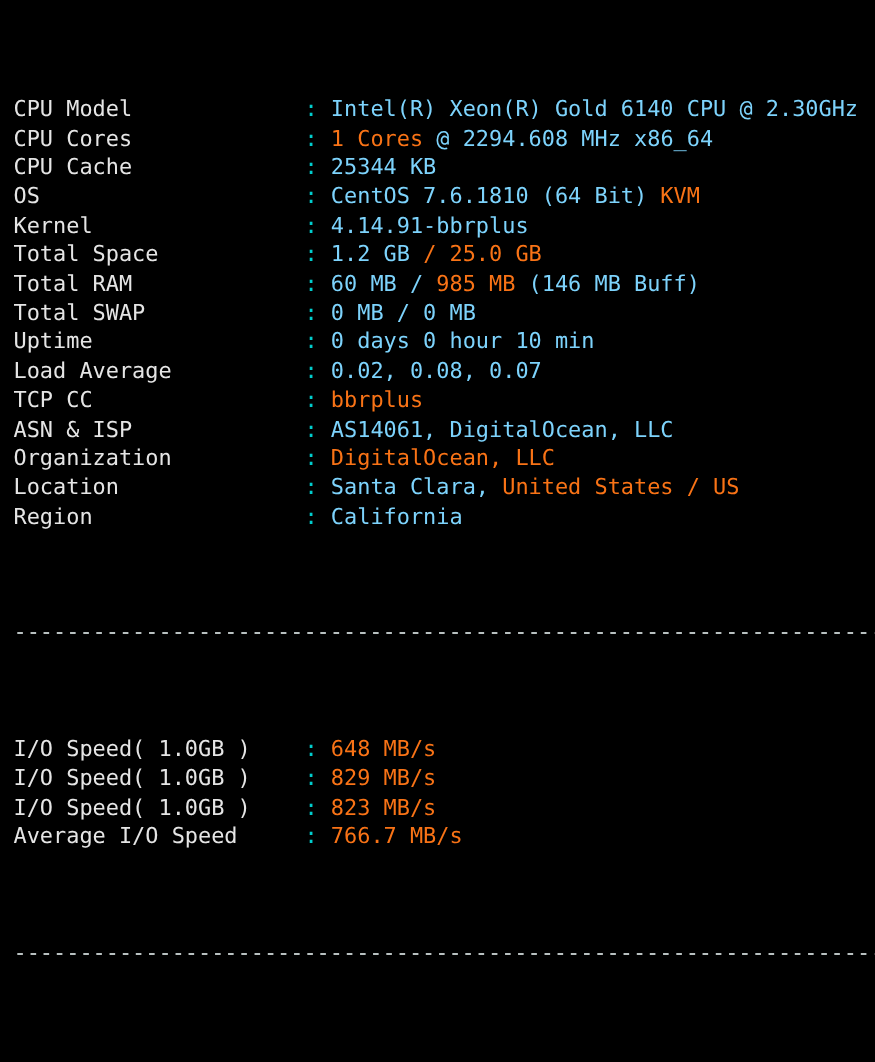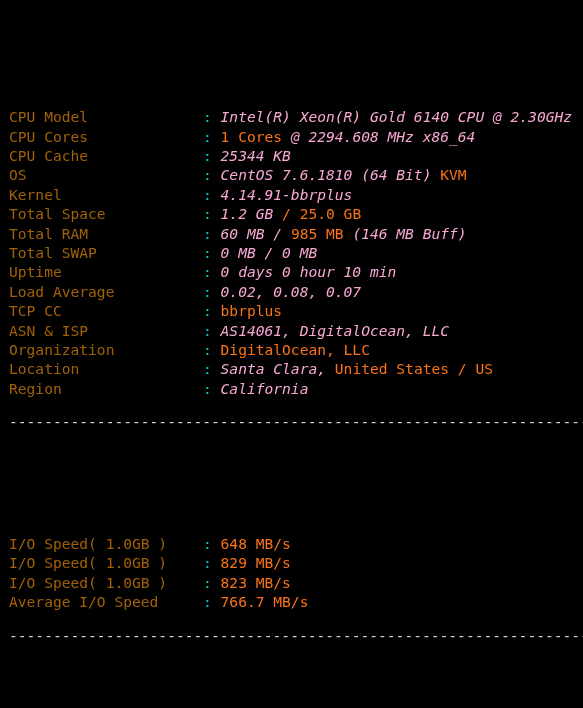--- a/index.html
+++ b/index.html
@@ -22,27 +22,26 @@
     box-sizing: border-box;
     white-space: pre;
   }
   .row {
     height: 19.4px;
     white-space: pre;
   }
   .label {
     display: inline-block;
     width: 194px;
-    color: #a16207;
-    margin-top: 44px;
+    color: #e5e5e5;
   }
   .colon {
     color: #00cdcd;
   }
-  .cyan   { color: #f9a8d4; font-style: italic; }
+  .cyan   { color: #7dd3fc; }
   .yellow { color: #f97316; }
 
   .divider {
     height: 19.4px;
     color: #cfd8d8;
     letter-spacing: 0px;
     white-space: pre;
     overflow: hidden;
   }
 

